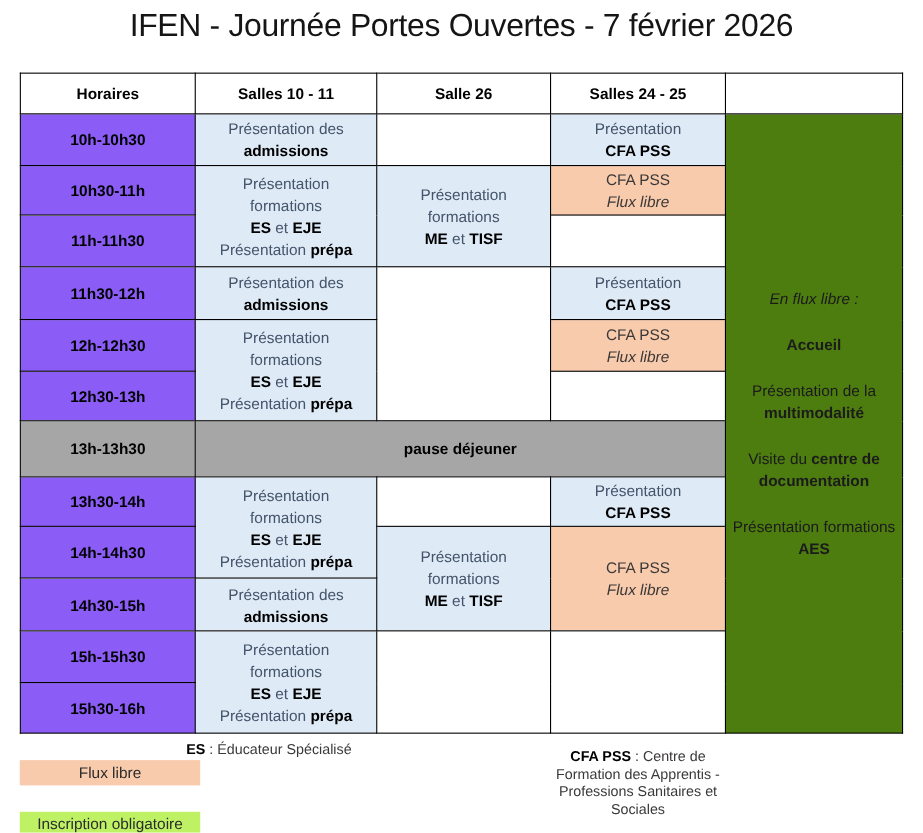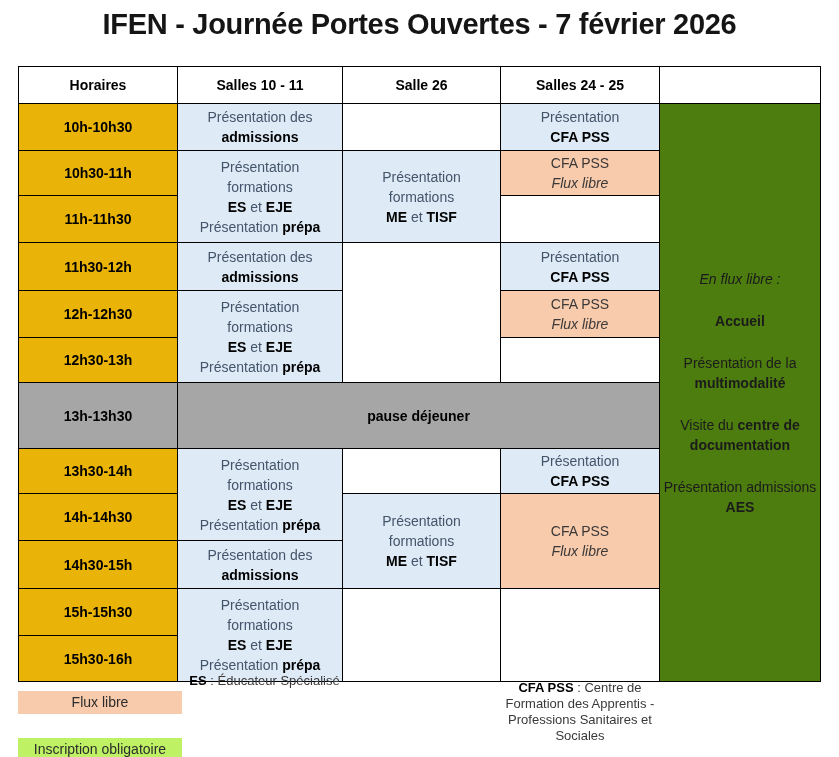--- a/index.html
+++ b/index.html
@@ -2,53 +2,53 @@
 <html><head>
 <meta charset="utf-8">
 <style>
   html,body{margin:0;padding:0;background:#fff;}
   .page{
     position:relative;width:839px;height:757px;background:#fff;overflow:hidden;
     font-family:"Liberation Sans",sans-serif;color:#000;
   }
   .title{
     margin:0;padding-top:8px;text-align:center;
-    font-size:29px;font-weight:700;letter-spacing:-0.3px;color:#151515;
+    font-size:29px;font-weight:400;letter-spacing:-0.3px;color:#151515;
   }
   table.schedule{
     position:absolute;left:18px;top:66px;
     border-collapse:collapse;table-layout:fixed;
   }
   table.schedule th,table.schedule td{
     border:1px solid #000;padding:0;margin:0;
     text-align:center;vertical-align:middle;
     font-size:14px;line-height:20px;overflow:hidden;
   }
   th.head{font-size:15px;font-weight:bold;background:#fff;color:#000;}
   th.ghost{border:none;background:transparent;}
-  td.t{font-size:15px;font-weight:bold;color:#000;background:#eab308;}
+  td.t{font-size:15px;font-weight:bold;color:#000;background:#8b5cf6;}
   td.b{background:#DEEAF6;color:#44546A;}
   td.b .sb{color:#000000;}
   td.o{background:#F8CBAD;color:#3B3838;}
   td.e{background:#fff;}
   td.g{background:#A6A6A6;color:#000;}
   td.flux-col{background:#4d7c0f;color:#1b1b1b;vertical-align:middle;}
   .flux-inner{display:flex;flex-direction:column;justify-content:center;height:100%;}
   .flux-inner p{margin:11px 0;font-size:14px;line-height:20px;}
   .sb{font-weight:bold;}
   .si{font-style:italic;}
   .legend-swatches{position:absolute;left:18px;top:691px;width:164px;font-size:14px;color:#2c2c2c;}
   .swatch{height:23px;line-height:23px;text-align:center;}
   .swatch.orange-sw{background:#F8CBAD;}
   .swatch.blue-sw{background:#bef264;margin-top:24px;}
   .lg{position:absolute;text-align:center;font-size:13px;line-height:16px;color:#3B3838;}
   .lg p{margin:0;}
   .lg p + p{margin-top:12px;}
   .lg .sb{color:#000;}
-  .lg-es{left:188px;top:673px;width:153px;}
+  .lg-es{left:168px;top:673px;width:153px;}
   .lg-me{left:341px;top:673px;width:157px;}
   .lg-cfa{left:498px;top:680px;width:164px;}
   .lg-aes{left:661px;top:700px;width:164px;}
 </style>
 </head>
 <body>
 
 <div class="page">
 
   <h1 class="title">IFEN - Journée Portes Ouvertes - 7 février 2026</h1>
@@ -73,21 +73,21 @@
       <td class="t">10h-10h30</td>
       <td class="b"><span>Présentation des</span><br><span class="sb">admissions</span></td>
       <td class="e"></td>
       <td class="b"><span>Présentation</span><br><span class="sb">CFA PSS</span></td>
       <td class="flux-col" rowspan="12">
         <div class="flux-inner">
           <p><span class="si">En flux libre :</span></p>
           <p><span class="sb">Accueil</span></p>
           <p><span>Présentation de la</span><br><span class="sb">multimodalité</span></p>
           <p><span>Visite du </span><span class="sb">centre de</span><br><span class="sb">documentation</span></p>
-          <p><span>Présentation admissions</span><br><span class="sb">AES</span></p>
+          <p><span>Présentation formations</span><br><span class="sb">AES</span></p>
         </div>
       </td>
     </tr>
     <tr style="height:45px">
       <td class="t">10h30-11h</td>
       <td class="b" rowspan="2"><span>Présentation</span><br><span>formations</span><br><span class="sb">ES</span><span> et </span><span class="sb">EJE</span><br><span>Présentation </span><span class="sb">prépa</span></td>
       <td class="b" rowspan="2"><span>Présentation</span><br><span>formations</span><br><span class="sb">ME</span><span> et </span><span class="sb">TISF</span></td>
       <td class="o"><span>CFA PSS</span><br><span class="si">Flux libre</span></td>
     </tr>
     <tr style="height:47px">
@@ -102,21 +102,21 @@
     </tr>
     <tr style="height:47px">
       <td class="t">12h-12h30</td>
       <td class="b" rowspan="2"><span>Présentation</span><br><span>formations</span><br><span class="sb">ES</span><span> et </span><span class="sb">EJE</span><br><span>Présentation </span><span class="sb">prépa</span></td>
       <td class="o"><span>CFA PSS</span><br><span class="si">Flux libre</span></td>
     </tr>
     <tr style="height:45px">
       <td class="t">12h30-13h</td>
       <td class="e"></td>
     </tr>
-    <tr style="height:66px">
+    <tr style="height:51px">
       <td class="t g">13h-13h30</td>
       <td class="g" colspan="3"><span class="sb">pause déjeuner</span></td>
     </tr>
     <tr style="height:45px">
       <td class="t">13h30-14h</td>
       <td class="b" rowspan="2"><span>Présentation</span><br><span>formations</span><br><span class="sb">ES</span><span> et </span><span class="sb">EJE</span><br><span>Présentation </span><span class="sb">prépa</span></td>
       <td class="e"></td>
       <td class="b"><span>Présentation</span><br><span class="sb">CFA PSS</span></td>
     </tr>
     <tr style="height:47px">

